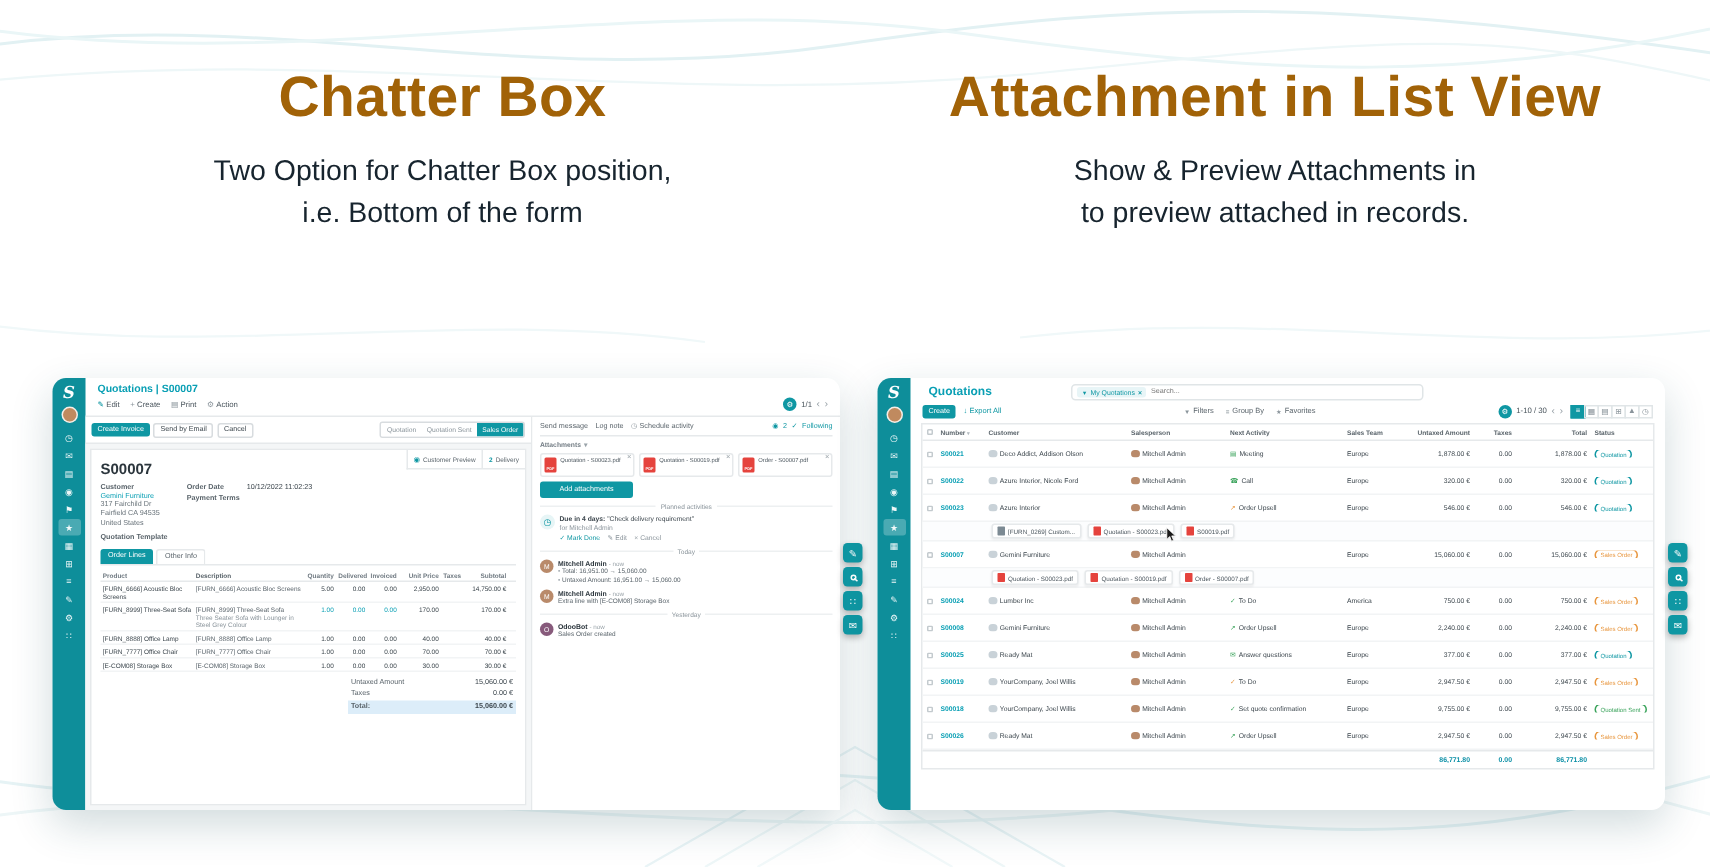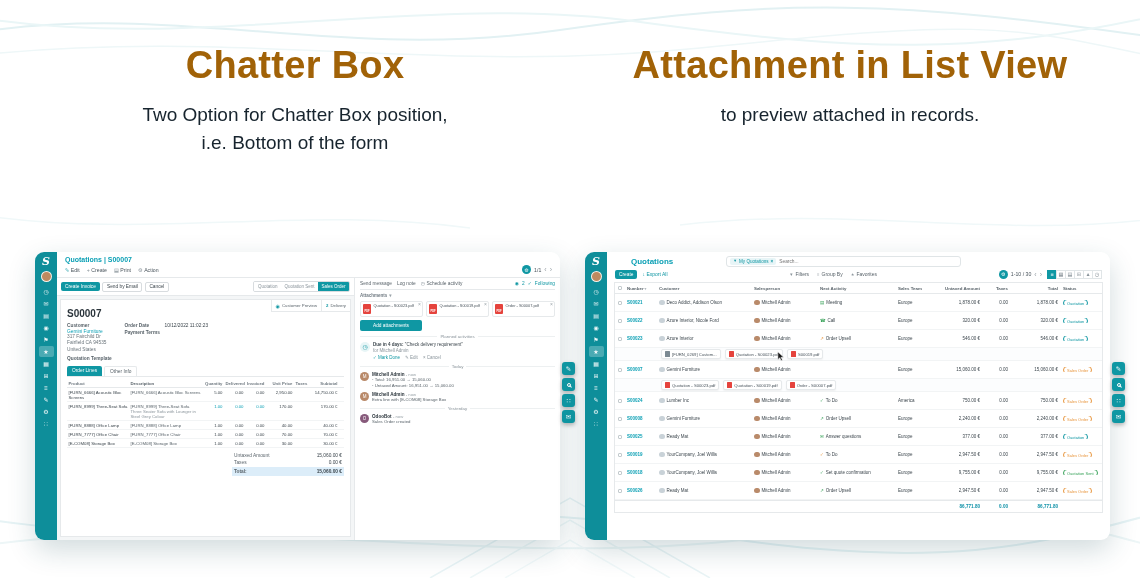--- a/index.html
+++ b/index.html
@@ -129,21 +129,21 @@
   .msg{display:flex;gap:3px}
   .mavatar{width:9px;height:9px;border-radius:50%;color:#fff;font-size:4.5px;display:flex;align-items:center;justify-content:center;flex-shrink:0}
   .av-m{background:#b98a6a}
   .av-bot{background:#875a7b}
   .mhead{font-size:4.6px;color:#2b353c;font-weight:bold}
   .mtime{color:#9aa3a9;font-weight:normal;font-size:4.2px}
   .mline{font-size:4.3px;color:#5a646b;line-height:1.4}
   .mline.dot::before{content:"• ";color:#9aa3a9}
 
   
-  .topbar2{display:flex;align-items:center;padding:4px 24px 2px;gap:8px;height:16px}
+  .topbar2{display:flex;padding:4px 12px 2px;gap:8px;height:16px}
   .apptitle{font-size:8px;font-weight:bold;color:#099fb4}
   .searchwrap{width:235px;margin-left:45px;border:1px solid #e0e5e7;border-radius:3px;height:11px;
               display:flex;align-items:center;gap:3px;padding:0 3px;background:#fff}
   .chip{background:#e8f5f7;color:#0f97a3;font-size:4.6px;padding:1px 3px;border-radius:2px;display:flex;align-items:center;gap:2px;white-space:nowrap}
   .chip i{font-style:normal;font-size:3.8px}
   .chip .cx{font-weight:bold}
   .searchin{flex:1;border:none;outline:none;font-size:4.8px;color:#4a555d;background:transparent;font-family:inherit;min-width:0}
   .ctrl2{display:flex;align-items:center;gap:5px;padding:2px 8px 3px;font-size:5px;color:#4a555d;height:13px}
   .exp{color:#0f97a3;display:flex;align-items:center;gap:1.5px}
   .exp i{font-style:normal}
@@ -210,20 +210,21 @@
   <section class="hero left">
     <h1 class="htitle">Chatter Box</h1>
     <div class="hsub">
       <div>Two Option for Chatter Box position,</div>
       <div>i.e. Bottom of the form</div>
     </div>
   </section>
   <section class="hero right">
     <h1 class="htitle">Attachment in List View</h1>
     <div class="hsub">
+      <div>Show &amp; Preview Attachments in</div>
       <div>to preview attached in records.</div>
     </div>
   </section>
 
   <div class="shot shot-left">
     <aside class="sb">
       <div class="logo">S</div>
       <div class="avatar"></div>
       <div class="sbicons">
           <span class="sbicon">◷</span>

